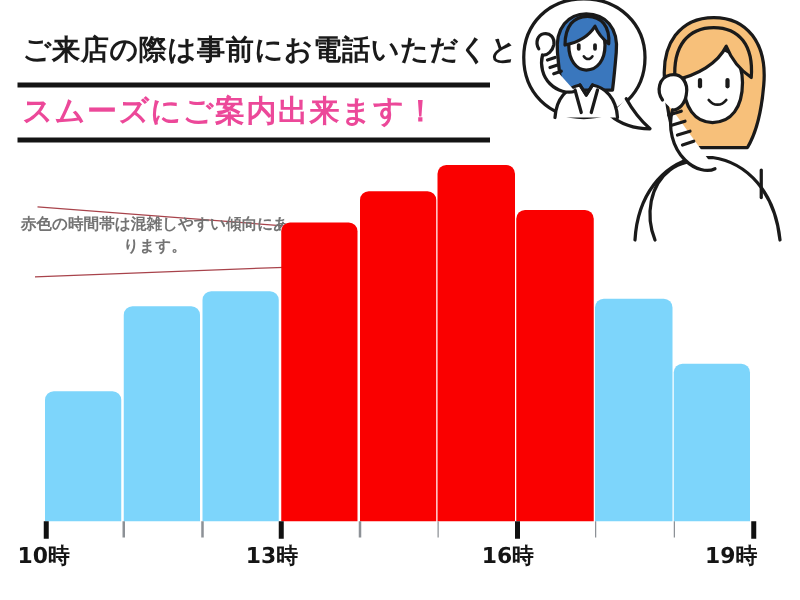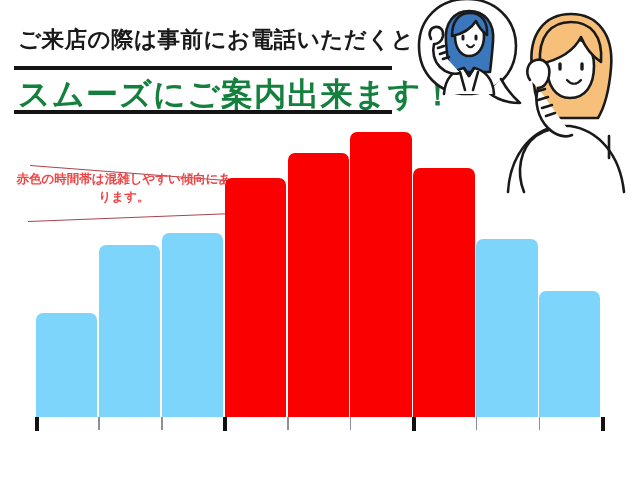--- a/index.html
+++ b/index.html
@@ -19,36 +19,36 @@
   .headline-block { position: absolute; left: 0; top: 0; width: 440px; height: 120px; }
   .headline-line1 {
     position: absolute; left: 18px; top: 24px;
     font-size: 22.5px; font-weight: 700; color: #1a1a1a;
     letter-spacing: 0.5px; white-space: nowrap;
     font-family: "DejaVu Sans", "Liberation Sans", sans-serif;
     text-align: center;
   }
   .headline-line2 {
     position: absolute; left: 18px; top: 73px;
-    font-size: 32px; font-weight: 700; color: #15803d;
+    font-size: 24px; font-weight: 700; color: #ec4899;
     letter-spacing: 1.2px; white-space: nowrap;
     font-family: "DejaVu Sans", "Liberation Sans", sans-serif;
   }
   .rule {
     position: absolute; left: 14px; width: 378px;
     height: 4px; background: #141414;
   }
   .rule-top { top: 66px; }
   .rule-bottom { top: 110px; }
 
   
   .annotation { position: absolute; left: 8px; top: 148px; width: 230px; height: 80px; }
   .annot-text {
     position: absolute; left: 4px; top: 22px; width: 224px;
-    font-size: 12.5px; font-weight: 700; color: #ef4444;
+    font-size: 12.5px; font-weight: 700; color: #737373;
     line-height: 1.45; text-align: center;
     font-family: "DejaVu Sans", "Liberation Sans", sans-serif;
   }
   .annot-line { position: absolute; height: 1.4px; background: #a8434b; transform-origin: left center; }
   .annot-line-top { left: 22px; top: 17px; width: 200px; transform: rotate(4.4deg); }
   .annot-line-bottom { left: 20px; top: 73px; width: 200px; transform: rotate(-2.2deg); }
 
   
   .chart { position: absolute; left: 0; top: 0; width: 640px; height: 480px; }
   .plot { position: absolute; left: 36px; top: 110px; width: 566px; height: 307px; }
@@ -115,20 +115,26 @@
         <div class="tick" style="left: 98.2889px; background: rgb(141, 145, 150);"></div>
         <div class="tick" style="left: 161.178px; background: rgb(141, 145, 150);"></div>
         <div class="tick major" style="left: 223.267px; background: rgb(17, 17, 17);"></div>
         <div class="tick" style="left: 286.956px; background: rgb(141, 145, 150);"></div>
         <div class="tick" style="left: 349.844px; background: rgb(141, 145, 150);"></div>
         <div class="tick major" style="left: 411.933px; background: rgb(17, 17, 17);"></div>
         <div class="tick" style="left: 475.622px; background: rgb(141, 145, 150);"></div>
         <div class="tick" style="left: 538.511px; background: rgb(141, 145, 150);"></div>
         <div class="tick major" style="left: 600.6px; background: rgb(17, 17, 17);"></div>
       </div>
+    <div class="axis-labels" id="axis-labels">
+        <div class="axis-label" style="left: 14px;">10時</div>
+        <div class="axis-label" style="left: 196.667px;">13時</div>
+        <div class="axis-label" style="left: 385.333px;">16時</div>
+        <div class="axis-label" style="left: 564px;">19時</div>
+      </div>
   </div>
 
   <div class="illustration">
     <svg viewBox="0 0 236 200" width="236" height="200">
       <g fill="none" stroke="#1a1a1a" stroke-width="2.6" stroke-linecap="round" stroke-linejoin="round">
 
         <g>
           <path d="M108 50 C108 78 87 98 59 98 C31 98 11 78 11 50 C11 23 31 3 59 3 C87 3 108 23 108 50 Z" fill="#ffffff"></path>
           <path d="M93 83 C98 92 104 100 112 107 C100 107 88 103 80 96" fill="#ffffff"></path>
         </g>

